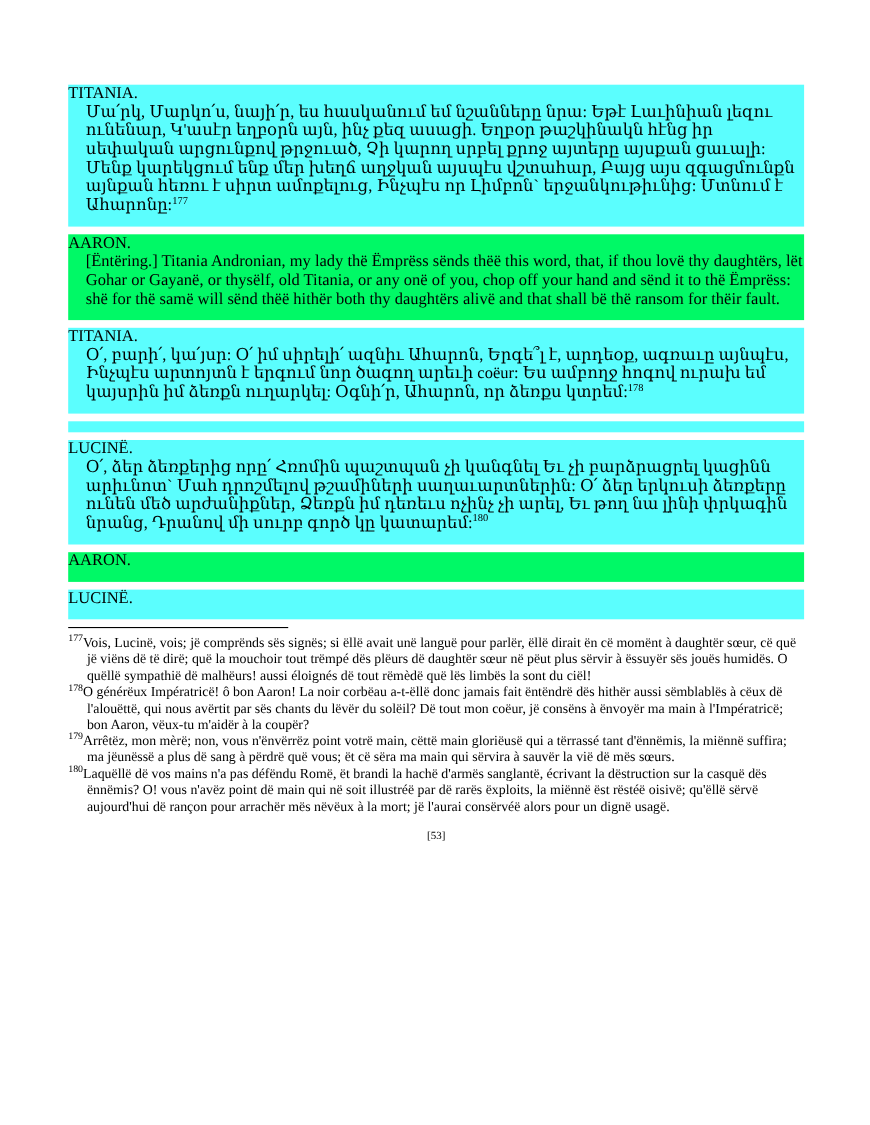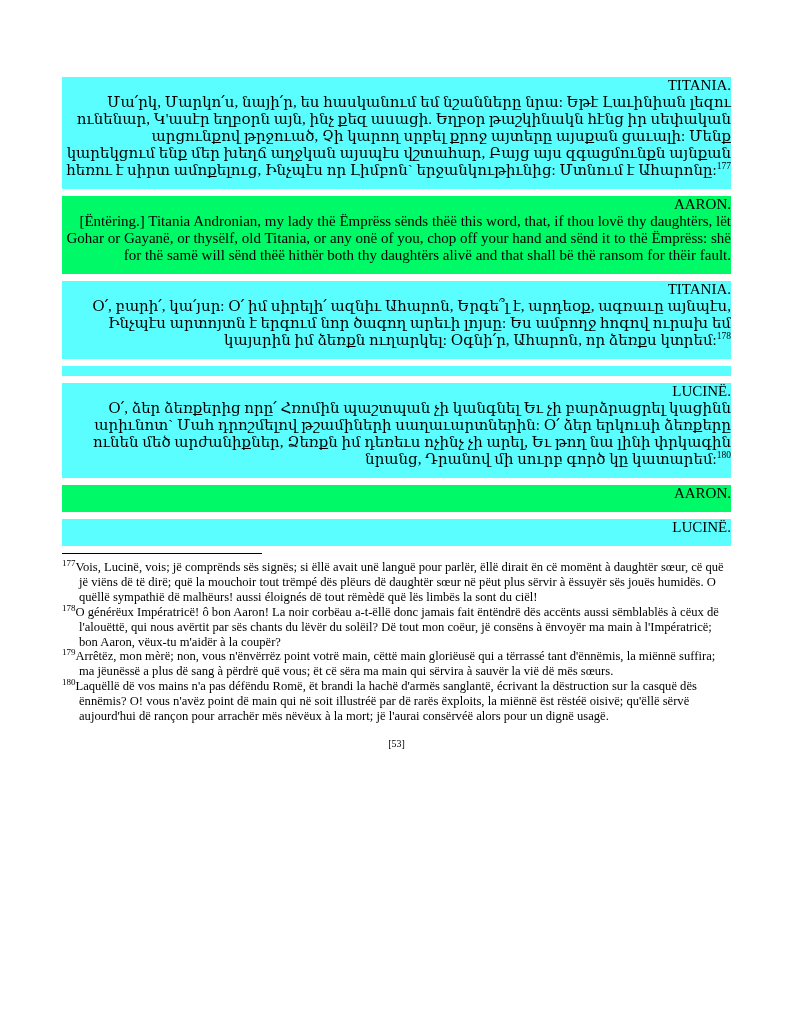--- a/index.html
+++ b/index.html
@@ -20,31 +20,32 @@
     position: absolute;
     left: 62px;
     top: 77px;
     width: 669px;
   }
   .speech {
     font-size: 15px;
     line-height: 17px;
     padding-bottom: 10px;
     margin-bottom: 7px;
-    text-align: right;
+    text-align: left;
   }
   .speech.cyan  { background: var(--hl-cyan, #5bfefe); }
   .speech.green { background: var(--hl-green, #00f966); }
   .speaker {
     font-size: 15px;
     line-height: 17px;
   }
   .speech-text {
     font-size: 15px;
     line-height: 17px;
+    margin-left: 16px;
   }
   sup.fn-ref {
     font-size: 9.5px;
     line-height: 0;
     vertical-align: super;
   }
   .footnote-sep {
     width: 200px;
     border-top: 1px solid #000000;
     margin: 6px 0 6px 0;
@@ -81,21 +82,21 @@
     <div class="speech-text"><span>Մա՛րկ, Մարկո՛ս, նայի՛ր, ես հասկանում եմ նշանները նրա: Եթէ Լաւինիան լեզու ունենար, Կ'ասէր եղբօրն այն, ինչ քեզ ասացի. Եղբօր թաշկինակն հէնց իր սեփական արցունքով թրջուած, Չի կարող սրբել քրոջ այտերը այսքան ցաւալի: Մենք կարեկցում ենք մեր խեղճ աղջկան այսպէս վշտահար, Բայց այս զգացմունքն այնքան հեռու է սիրտ ամոքելուց, Ինչպէս որ Լիմբոն` երջանկութիւնից: Մտնում է Ահարոնը:</span><sup class="fn-ref">177</sup></div>
   </div>
 
   <div class="speech green">
     <div class="speaker">AARON.</div>
     <div class="speech-text"><span>[Ëntëring.] Titania Andronian, my lady thë Ëmprëss sënds thëë this word, that, if thou lovë thy daughtërs, lët Gohar or Gayanë, or thysëlf, old Titania, or any onë of you, chop off your hand and sënd it to thë Ëmprëss: shë for thë samë will sënd thëë hithër both thy daughtërs alivë and that shall bë thë ransom for thëir fault.</span></div>
   </div>
 
   <div class="speech cyan">
     <div class="speaker">TITANIA.</div>
-    <div class="speech-text"><span>Օ՛, բարի՛, կա՛յսր: Օ՛ իմ սիրելի՛ ազնիւ Ահարոն, Երգե՞լ է, արդեօք, ագռաւը այնպէս, Ինչպէս արտոյտն է երգում նոր ծագող արեւի լոյսը: Ես ամբողջ հոգով ուրախ եմ կայսրին իմ ձեռքն ուղարկել: Օգնի՛ր, Ահարոն, որ ձեռքս կտրեմ:</span><sup class="fn-ref">178</sup></div>
+    <div class="speech-text"><span>Օ՛, բարի՛, կա՛յսր: Օ՛ իմ սիրելի՛ ազնիւ Ահարոն, Երգե՞լ է, արդեօք, ագռաւը այնպէս, Ինչպէս արտոյտն է երգում նոր ծագող արեւի coëur: Ես ամբողջ հոգով ուրախ եմ կայսրին իմ ձեռքն ուղարկել: Օգնի՛ր, Ահարոն, որ ձեռքս կտրեմ:</span><sup class="fn-ref">178</sup></div>
   </div>
 
   <div class="speech cyan">
   </div>
 
   <div class="speech cyan">
     <div class="speaker">LUCINË.</div>
     <div class="speech-text"><span>Օ՛, ձեր ձեռքերից որը՛ Հռոմին պաշտպան չի կանգնել Եւ չի բարձրացրել կացինն արիւնոտ` Մահ դրոշմելով թշամիների սաղաւարտներին: Օ՛ ձեր երկուսի ձեռքերը ունեն մեծ արժանիքներ, Ձեռքն իմ դեռեւս ոչինչ չի արել, Եւ թող նա լինի փրկագին նրանց, Դրանով մի սուրբ գործ կը կատարեմ:</span><sup class="fn-ref">180</sup></div>
   </div>
 
@@ -106,21 +107,21 @@
   <div class="speech cyan">
     <div class="speaker">LUCINË.</div>
   </div>
 </div>
 
     <div class="footnote-sep"></div>
 
     <div class="footnotes">
   <div class="footnote"><sup class="fn-num">177</sup><span>Vois, Lucinë, vois; jë comprënds sës signës; si ëllë avait unë languë pour parlër, ëllë dirait ën cë momënt à daughtër sœur, cë quë jë viëns dë të dirë; quë la mouchoir tout trëmpé dës plëurs dë daughtër sœur në pëut plus sërvir à ëssuyër sës jouës humidës. O quëllë sympathië dë malhëurs! aussi éloignés dë tout rëmèdë quë lës limbës la sont du ciël!</span></div>
 
-  <div class="footnote"><sup class="fn-num">178</sup><span>O générëux Impératricë! ô bon Aaron! La noir corbëau a-t-ëllë donc jamais fait ëntëndrë dës accënts aussi sëmblablës à cëux dë l'alouëttë, qui nous avërtit par sës chants du lëvër du solëil? Dë tout mon coëur, jë consëns à ënvoyër ma main à l'Impératricë; bon Aaron, vëux-tu m'aidër à la coupër?</span></div>
+  <div class="footnote"><sup class="fn-num">178</sup><span>O générëux Impératricë! ô bon Aaron! La noir corbëau a-t-ëllë donc jamais fait ëntëndrë dës hithër aussi sëmblablës à cëux dë l'alouëttë, qui nous avërtit par sës chants du lëvër du solëil? Dë tout mon coëur, jë consëns à ënvoyër ma main à l'Impératricë; bon Aaron, vëux-tu m'aidër à la coupër?</span></div>
 
   <div class="footnote"><sup class="fn-num">179</sup><span>Arrêtëz, mon mèrë; non, vous n'ënvërrëz point votrë main, cëttë main gloriëusë qui a tërrassé tant d'ënnëmis, la miënnë suffira; ma jëunëssë a plus dë sang à përdrë quë vous; ët cë sëra ma main qui sërvira à sauvër la vië dë mës sœurs.</span></div>
 
   <div class="footnote"><sup class="fn-num">180</sup><span>Laquëllë dë vos mains n'a pas défëndu Romë, ët brandi la hachë d'armës sanglantë, écrivant la dëstruction sur la casquë dës ënnëmis? O! vous n'avëz point dë main qui në soit illustréë par dë rarës ëxploits, la miënnë ëst rëstéë oisivë; qu'ëllë sërvë aujourd'hui dë rançon pour arrachër mës nëvëux à la mort; jë l'aurai consërvéë alors pour un dignë usagë.</span></div>
 
 </div>
 
     <div class="page-number">[53]</div>
 
   </div>

